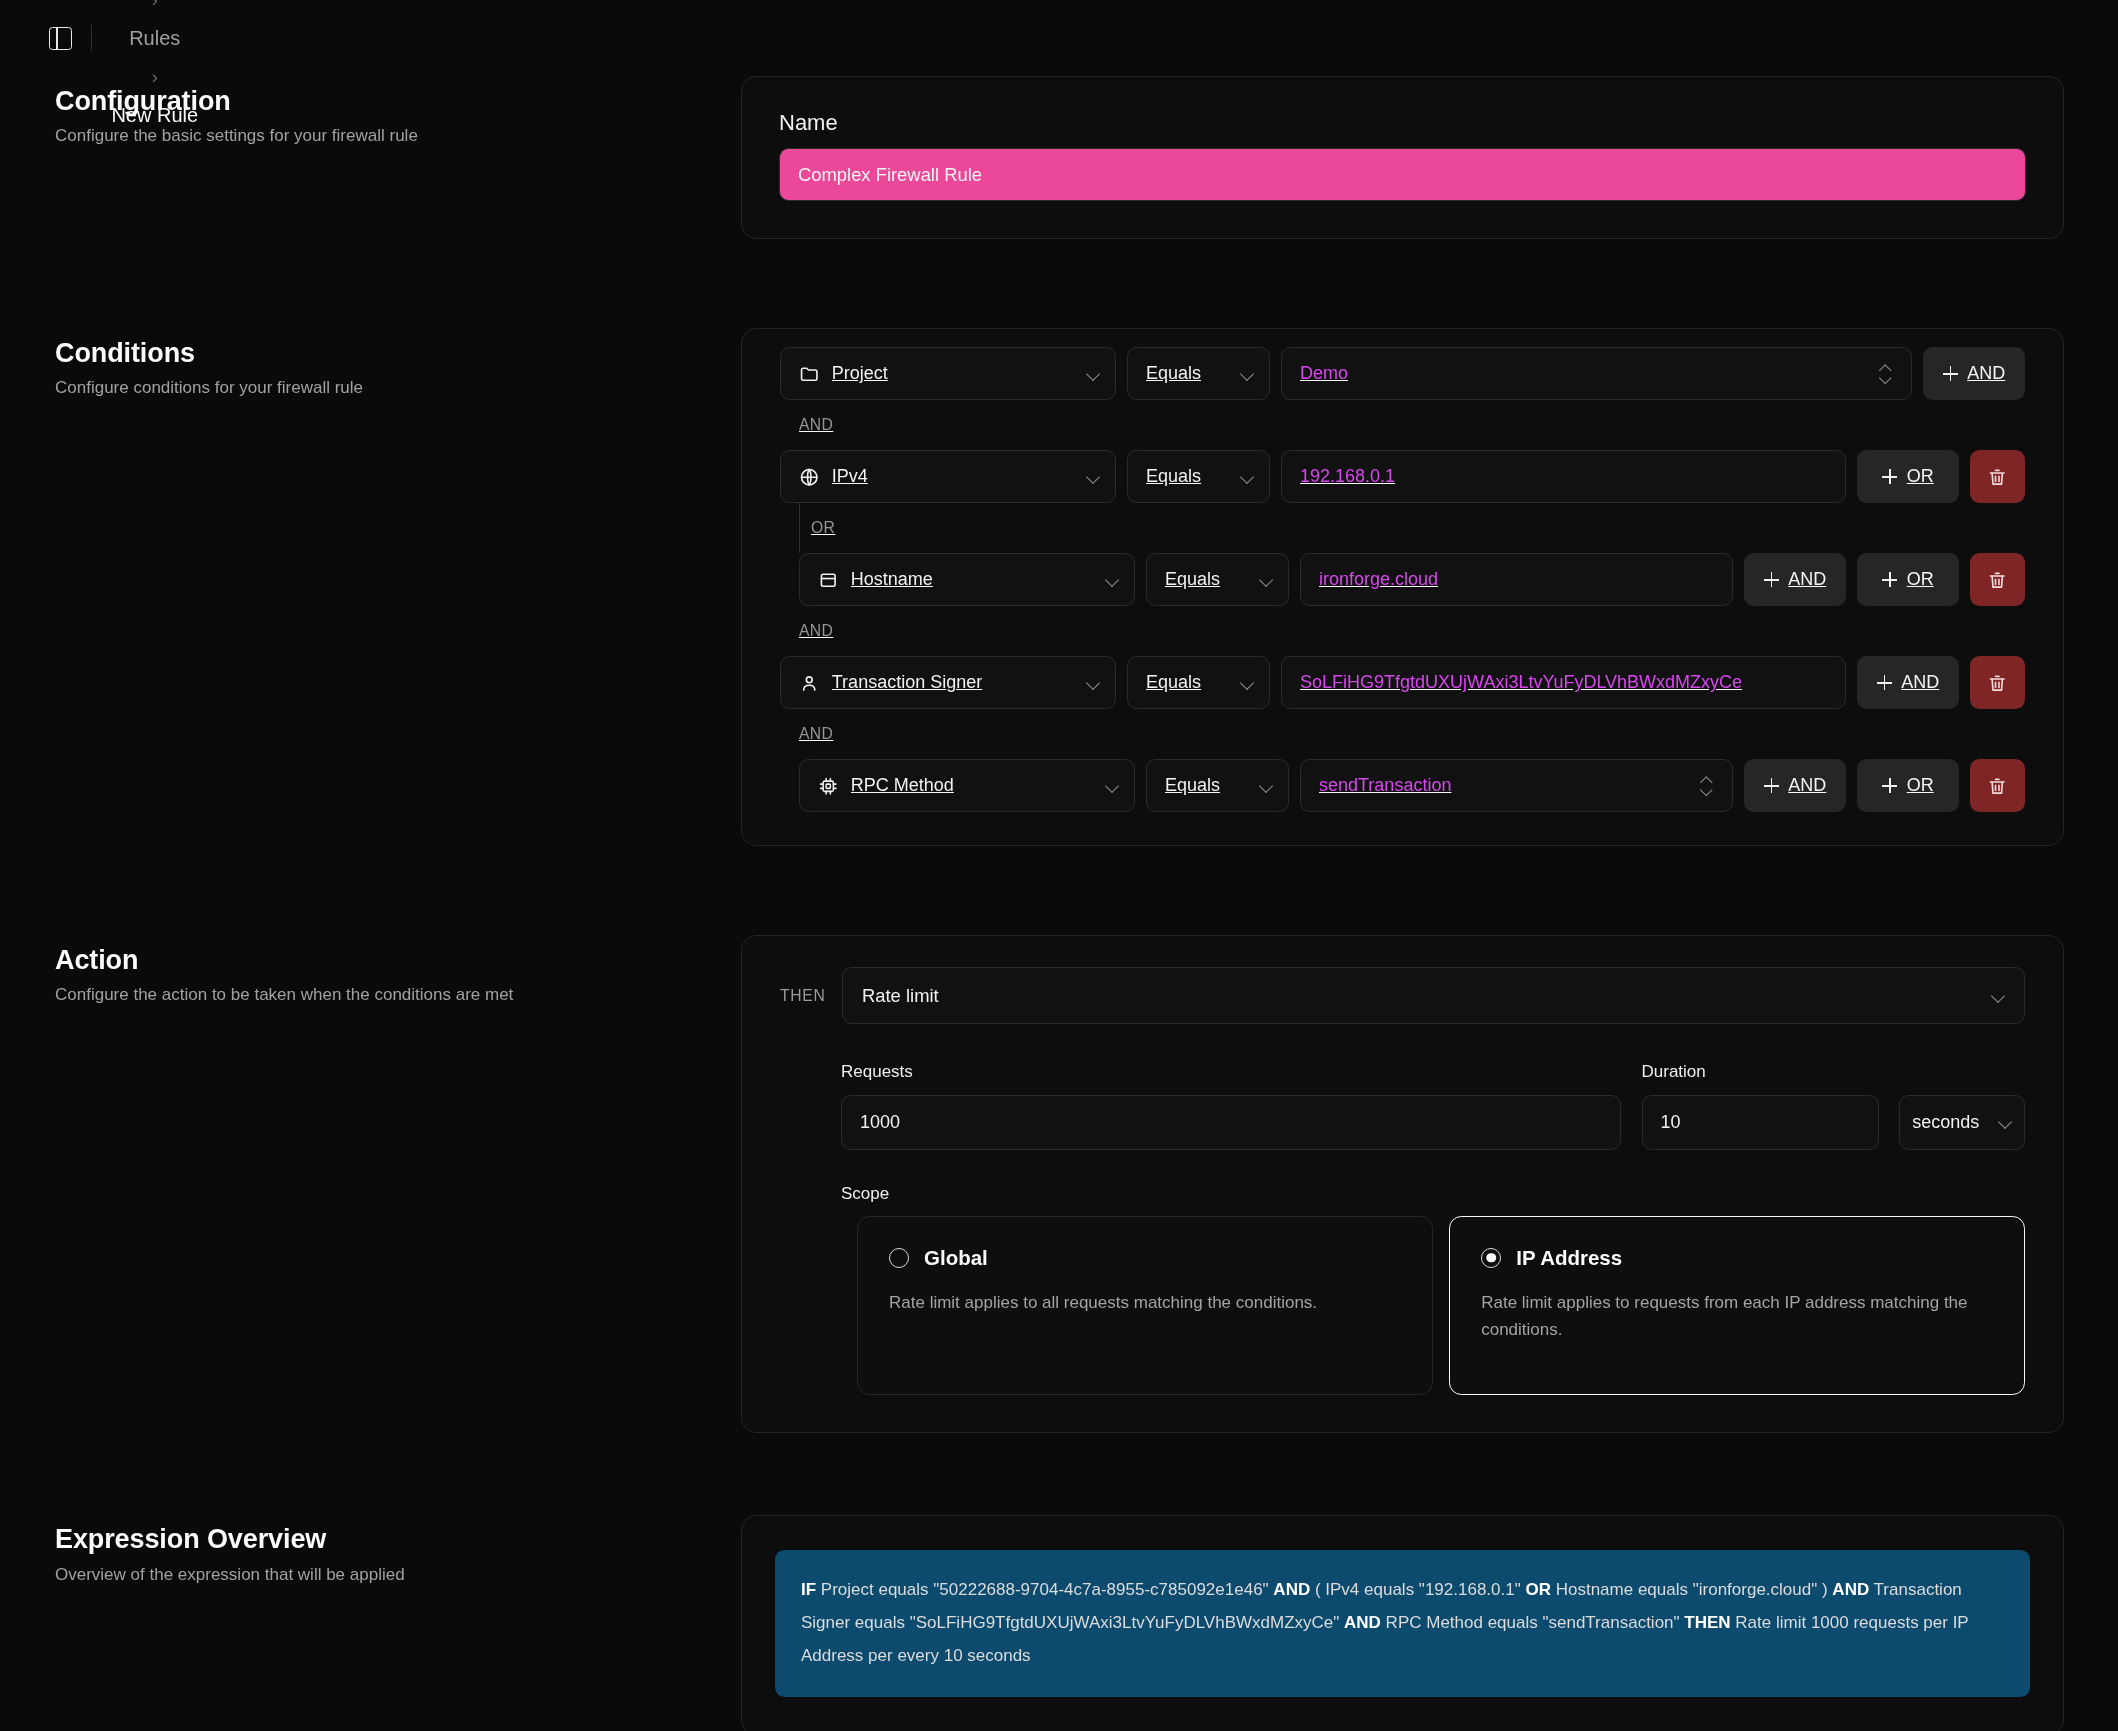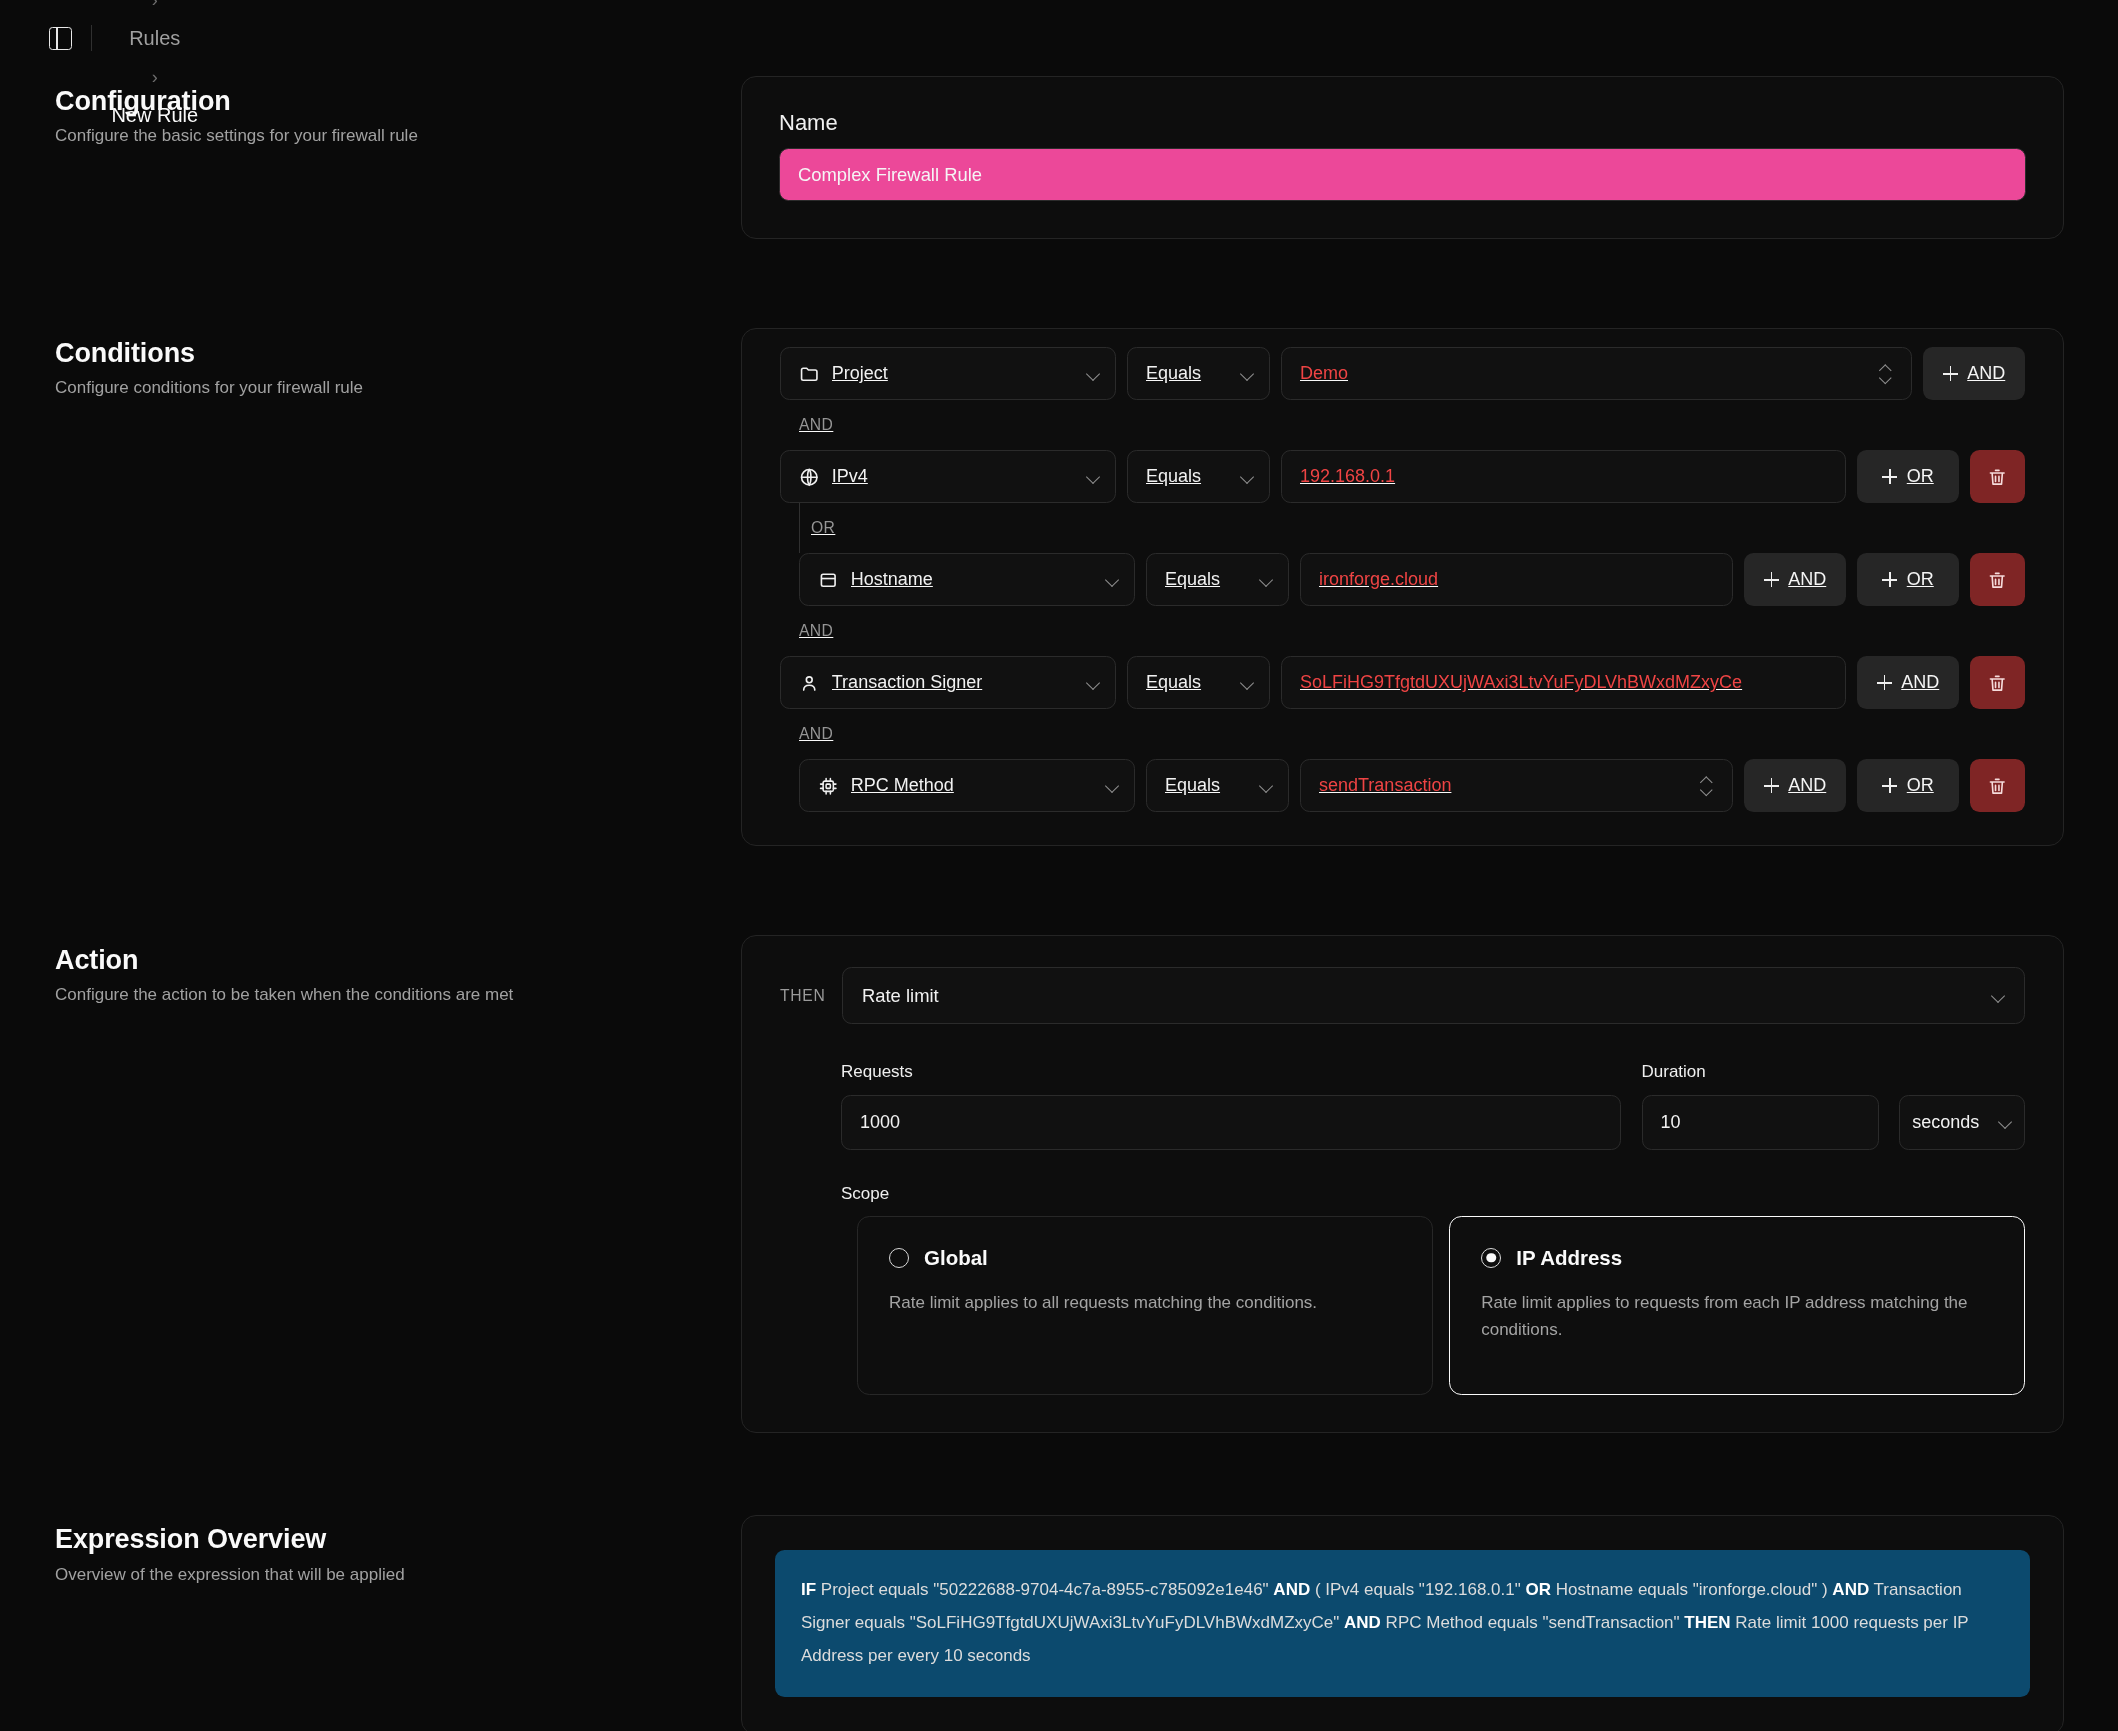--- a/index.html
+++ b/index.html
@@ -121,21 +121,21 @@
     position: relative;
   }
   .sel .lbl { flex: 1; white-space: nowrap; overflow: hidden; }
   .sel-field { width: 336px; }
   .sel-op { width: 143px; }
   .val-input {
     height: 53px;
     background: #111111;
     border: 1.4px solid #2b2b2b;
     border-radius: 9.5px;
-    color: #ef4444;
+    color: #d946ef;
     font-size: 18px;
     font-family: inherit;
     padding: 0 18px;
     display: flex;
     align-items: center;
     overflow: hidden;
     white-space: nowrap;
     outline: none;
   }
   .val-grow { flex: 1; min-width: 0; }

